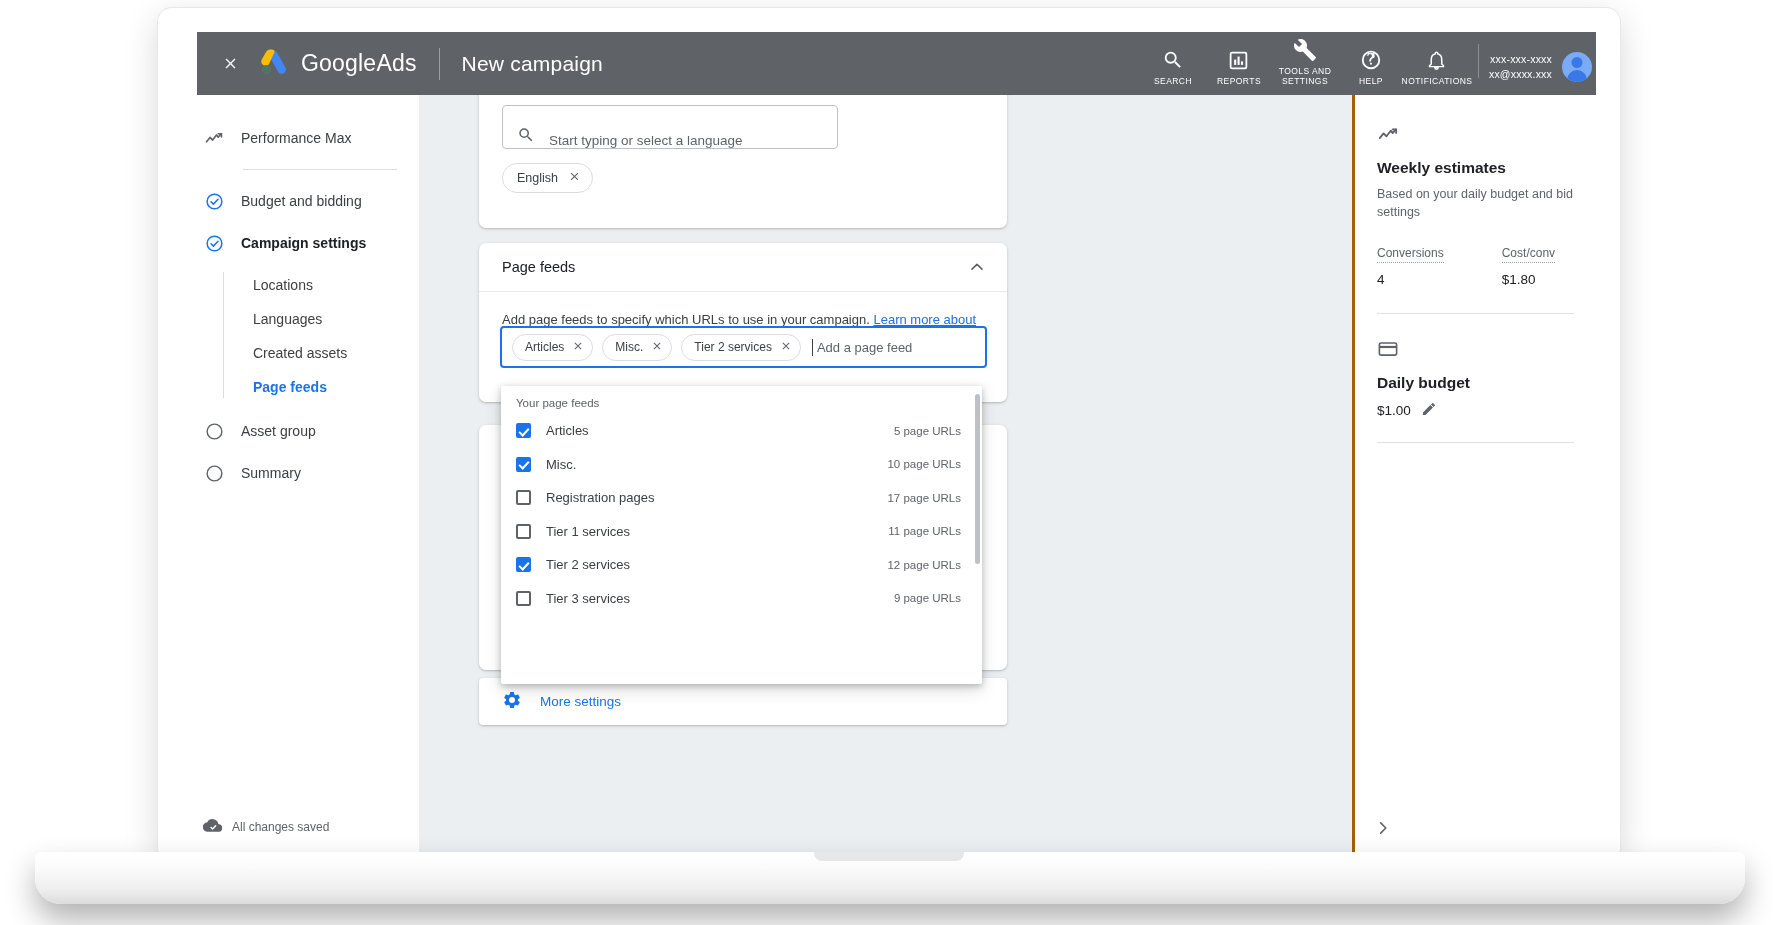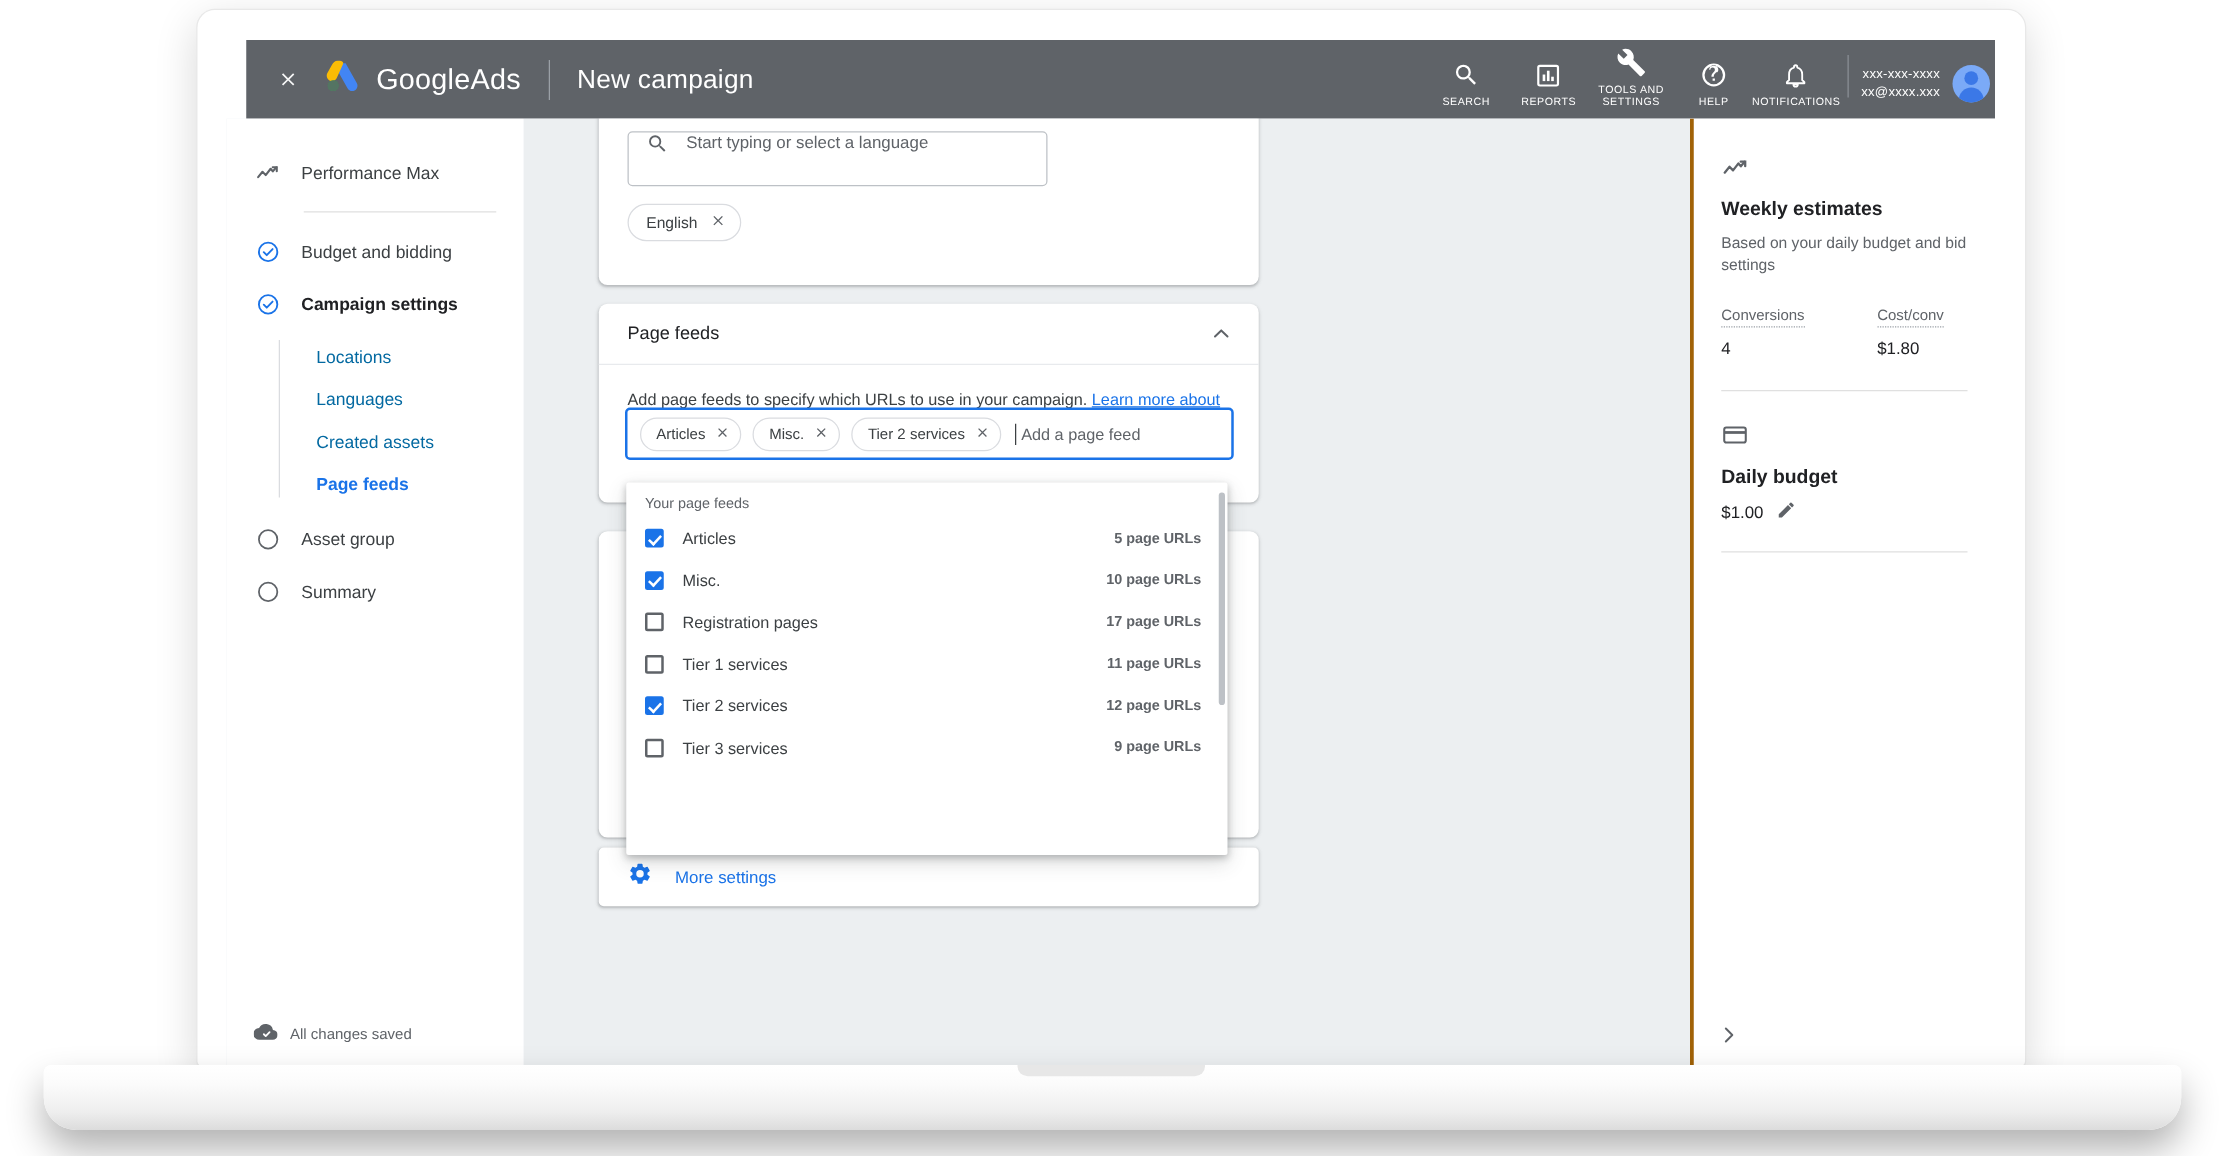--- a/index.html
+++ b/index.html
@@ -127,21 +127,21 @@
   #nav-divider {
     height: 1px; background: #e0e0e0; margin: 10px 22px 10px 62px;
   }
   #sub-nav { position: relative; margin: 4px 0 6px 0; }
   #sub-rail {
     position: absolute; left: 42px; top: 4px; bottom: 6px;
     width: 1px; background: #dadce0;
   }
   .sub-item {
     height: 34px; display: flex; align-items: center;
-    padding-left: 72px; font-size: 14px; color: #0369a1; cursor: pointer;
+    padding-left: 72px; font-size: 14px; color: #404040; cursor: pointer;
   }
   .sub-item.selected { color: #1a73e8; font-weight: 700; }
   #saved-status {
     position: absolute; left: 22px; bottom: 14px;
     display: flex; align-items: center; gap: 10px;
     font-size: 12px; color: #5f6368;
   }
 
   
   #main {
@@ -156,21 +156,21 @@
     box-shadow: 0 1px 2px rgba(60,64,67,.25), 0 1px 4px rgba(60,64,67,.08);
   }
   #card-languages {
     left: 60px; top: -22px; width: 528px; height: 155px;
     overflow: hidden;
   }
   #lang-search {
     position: absolute; left: 23px; top: 32px;
     width: 336px; height: 44px;
     border: 1px solid #bdc1c6; border-radius: 4px;
-    display: flex; align-items: flex-start; gap: 14px; padding: 0 14px;
+    display: flex; align-items: flex-end; gap: 14px; padding: 0 14px;
     background: #fff; cursor: text;
   }
   #lang-search .ph { font-size: 13.5px; color: #5f6368; }
   #lang-chip {
     position: absolute; left: 23px; top: 90px;
     height: 30px; padding: 0 11px 0 14px;
     border: 1px solid #dadce0; border-radius: 16px;
     display: inline-flex; align-items: center; gap: 10px;
     font-size: 12.5px; color: #3c4043; background: #fff; cursor: default;
   }
@@ -236,21 +236,21 @@
     border: 2px solid #5f6368; background: #fff;
     flex: 0 0 15px; position: relative;
   }
   .cbox.checked { background: #1a73e8; border-color: #1a73e8; }
   .cbox.checked::after {
     content: ""; position: absolute; left: 3.2px; top: 0.6px;
     width: 4px; height: 8px; border: solid #fff;
     border-width: 0 2px 2px 0; transform: rotate(43deg);
   }
   .dd-name { margin-left: 15px; font-size: 13px; color: #3c4043; }
-  .dd-count { margin-left: auto; font-size: 11.5px; color: #5f6368; font-weight: bold; }
+  .dd-count { margin-left: auto; font-size: 11.5px; color: #5f6368; }
   #dd-scrollbar {
     position: absolute; right: 2px; top: 8px;
     width: 5px; height: 170px; border-radius: 3px;
     background: #bdc1c6;
   }
 
   #card-moresettings {
     left: 60px; top: 583px; width: 528px; height: 47px;
     border-radius: 4px; display: flex; align-items: center;
     padding-left: 23px; gap: 18px; cursor: pointer; z-index: 3;

